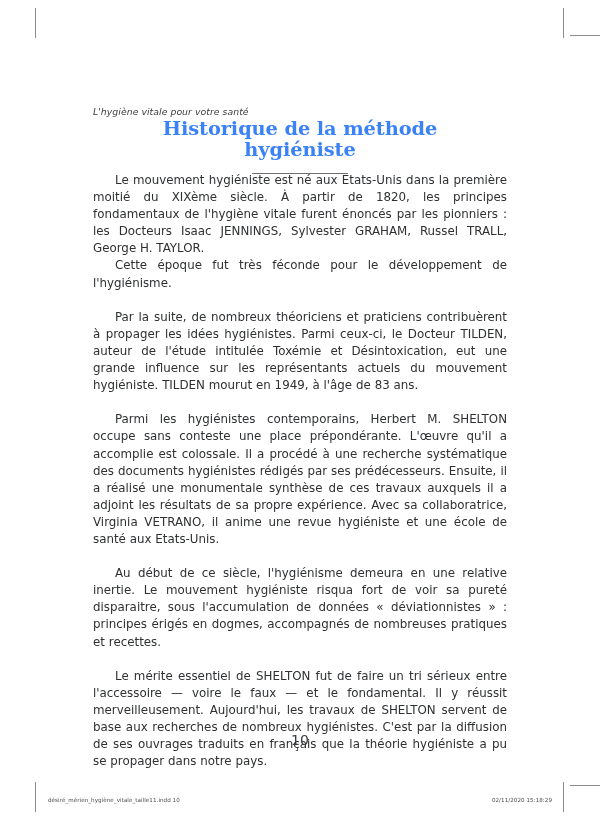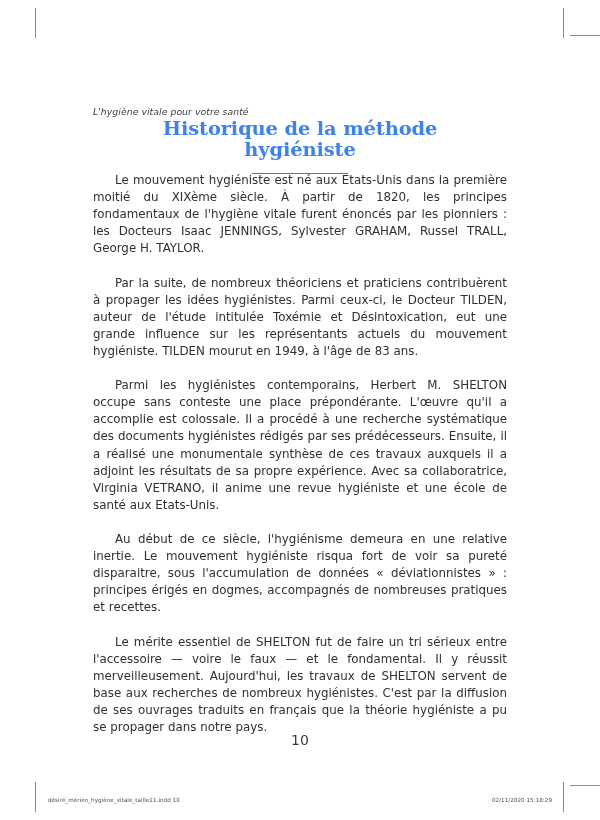--- a/index.html
+++ b/index.html
@@ -140,20 +140,21 @@
 
   <div class="running-head">L'hygiène vitale pour votre santé</div>
 
   <div class="title-block">
     <h1 class="chapter-title">Historique de la méthode hygiéniste</h1>
     <div class="title-rule"></div>
   </div>
 
   <div class="body-col">
     <p class="para">Le mouvement hygiéniste est né aux Etats-Unis dans la première moitié du XIXème siècle. À partir de 1820, les principes fondamentaux de l'hygiène vitale furent énoncés par les pionniers : les Docteurs Isaac JENNINGS, Sylvester GRAHAM, Russel TRALL, George H. TAYLOR.</p>
+    <p class="para">Cette époque fut très féconde pour le développement de l'hygiénisme.</p>
     <div class="para-gap"></div>
     <p class="para">Par la suite, de nombreux théoriciens et praticiens contribuèrent à propager les idées hygiénistes. Parmi ceux-ci, le Docteur TILDEN, auteur de l'étude intitulée Toxémie et Désintoxication, eut une grande influence sur les représentants actuels du mouvement hygiéniste. TILDEN mourut en 1949, à l'âge de 83 ans.</p>
     <div class="para-gap"></div>
     <p class="para">Parmi les hygiénistes contemporains, Herbert M. SHELTON occupe sans conteste une place prépondérante. L'œuvre qu'il a accomplie est colossale. Il a procédé à une recherche systématique des documents hygiénistes rédigés par ses prédécesseurs. Ensuite, il a réalisé une monumentale synthèse de ces travaux auxquels il a adjoint les résultats de sa propre expérience. Avec sa collaboratrice, Virginia VETRANO, il anime une revue hygiéniste et une école de santé aux Etats-Unis.</p>
     <div class="para-gap"></div>
     <p class="para">Au début de ce siècle, l'hygiénisme demeura en une relative inertie. Le mouvement hygiéniste risqua fort de voir sa pureté disparaitre, sous l'accumulation de données « déviationnistes » : principes érigés en dogmes, accompagnés de nombreuses pratiques et recettes.</p>
     <div class="para-gap"></div>
     <p class="para">Le mérite essentiel de SHELTON fut de faire un tri sérieux entre l'accessoire — voire le faux — et le fondamental. Il y réussit merveilleusement. Aujourd'hui, les travaux de SHELTON servent de base aux recherches de nombreux hygiénistes. C'est par la diffusion de ses ouvrages traduits en français que la théorie hygiéniste a pu se propager dans notre pays.</p>
   </div>
 

